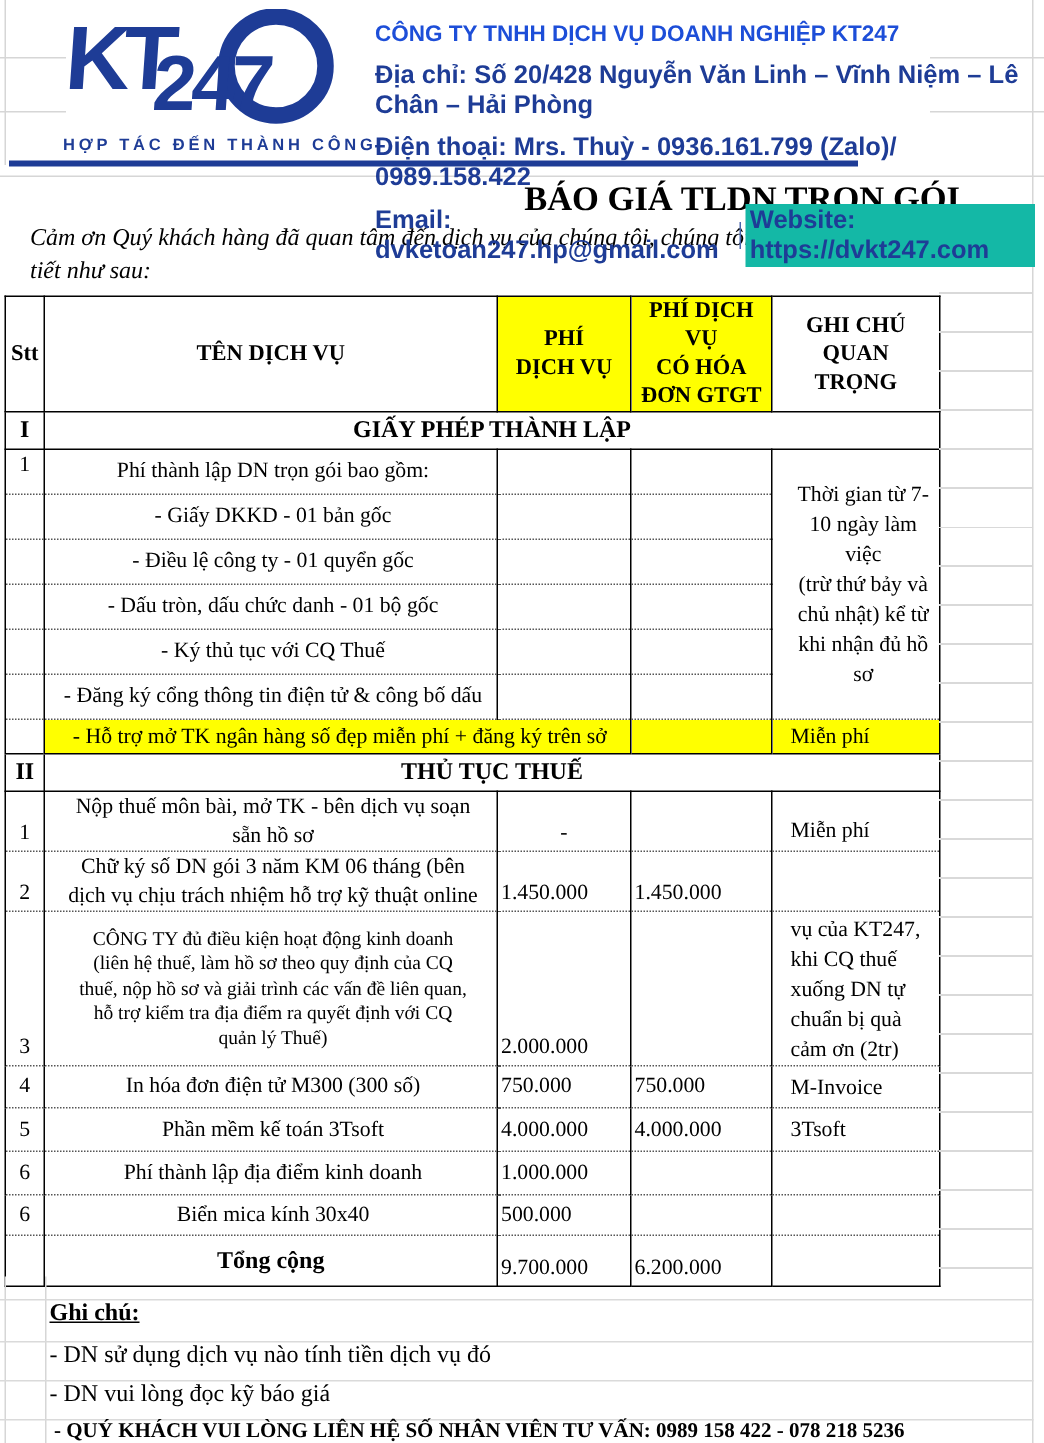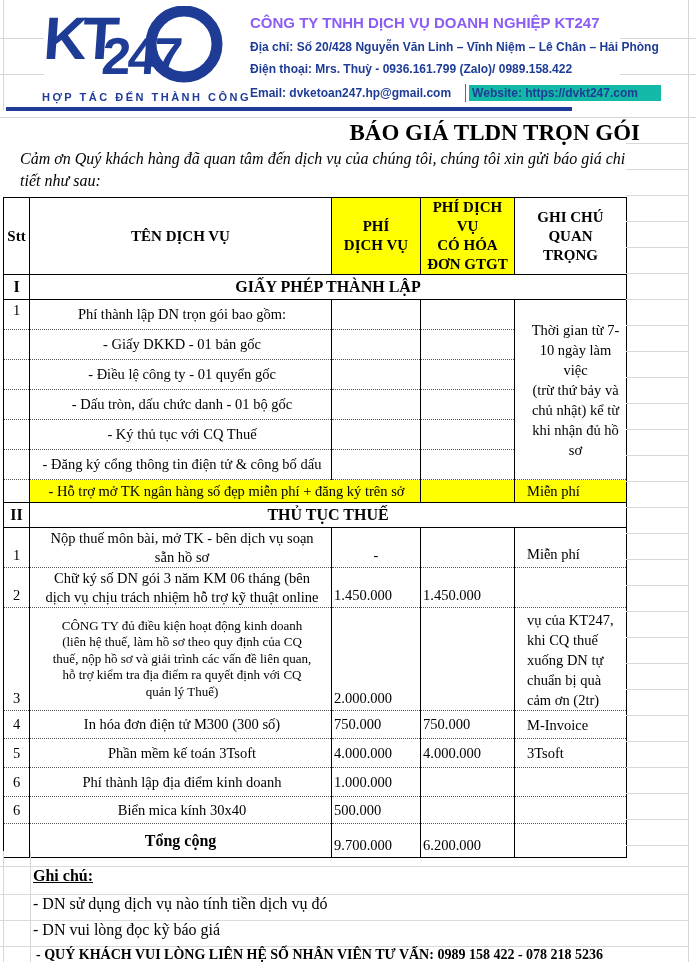--- a/index.html
+++ b/index.html
@@ -16,22 +16,22 @@
   .letterhead{position:relative;height:113px;font-family:"Liberation Sans",sans-serif;}
   .logo{position:absolute;left:44px;top:10px;width:195px;height:80px;}
   .logo svg{position:absolute;left:88px;top:-4px;}
   .logo .kt{position:absolute;left:0;top:-6px;font-size:60px;font-weight:bold;color:#1e3c96;
             letter-spacing:-5px;transform:skewX(-4deg);}
   .logo .num{position:absolute;left:58px;top:16px;font-size:52px;font-weight:bold;color:#1e3c96;
             letter-spacing:-3px;transform:skewX(-4deg);}
   .tagline{position:absolute;left:42px;top:91px;font-size:11px;font-weight:bold;color:#1e3c96;
            letter-spacing:2.5px;}
   .company-info{position:absolute;left:250px;top:14px;width:440px;}
-  .company-name{font-size:15px;font-weight:bold;color:#8b5cf6;margin-bottom:9px;}
-  .info-line{font-size:12px;font-weight:bold;color:#1e3c96;margin-bottom:8px;}
+  .company-name{font-size:15px;font-weight:bold;color:#1d4ed8;margin-bottom:9px;}
+  .info-line{font-size:17px;font-weight:bold;color:#1e3c96;margin-bottom:8px;}
   .email-row{display:flex;align-items:center;}
   .cursor-line{display:inline-block;width:1px;height:18px;background:#4a66ad;margin:0 3px 0 14px;}
   .website-cell{background:#14b8a6;padding:1px 23px 1px 3px;}
   .blue-rule{position:absolute;left:6px;top:107px;width:566px;height:4px;background:#1e3c96;}
 
   
   .doc-title{margin:7px 0 2px 0;text-align:right;font-size:23px;font-weight:bold;width:640px;}
   .intro{margin:2px 0 5px 16px;padding-left:4px;font-style:italic;font-size:16px;line-height:22px;
          white-space:pre-line;width:688px;}
 

